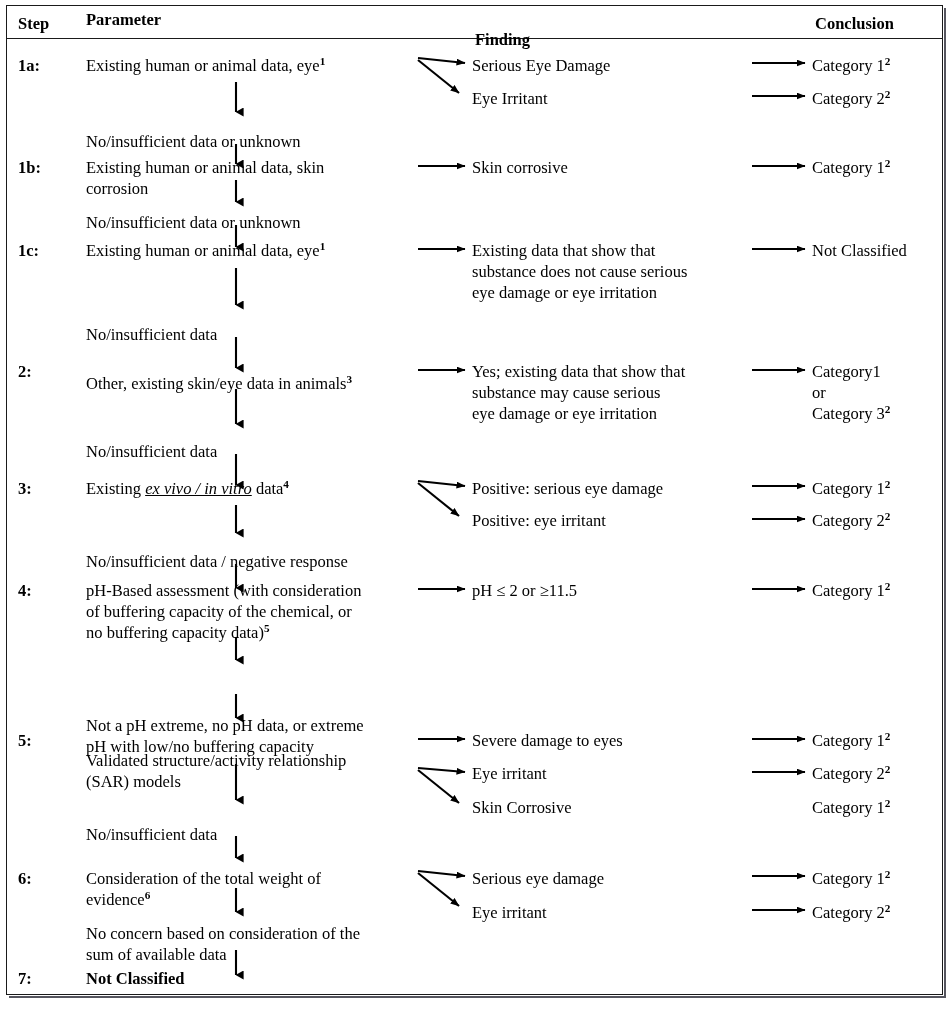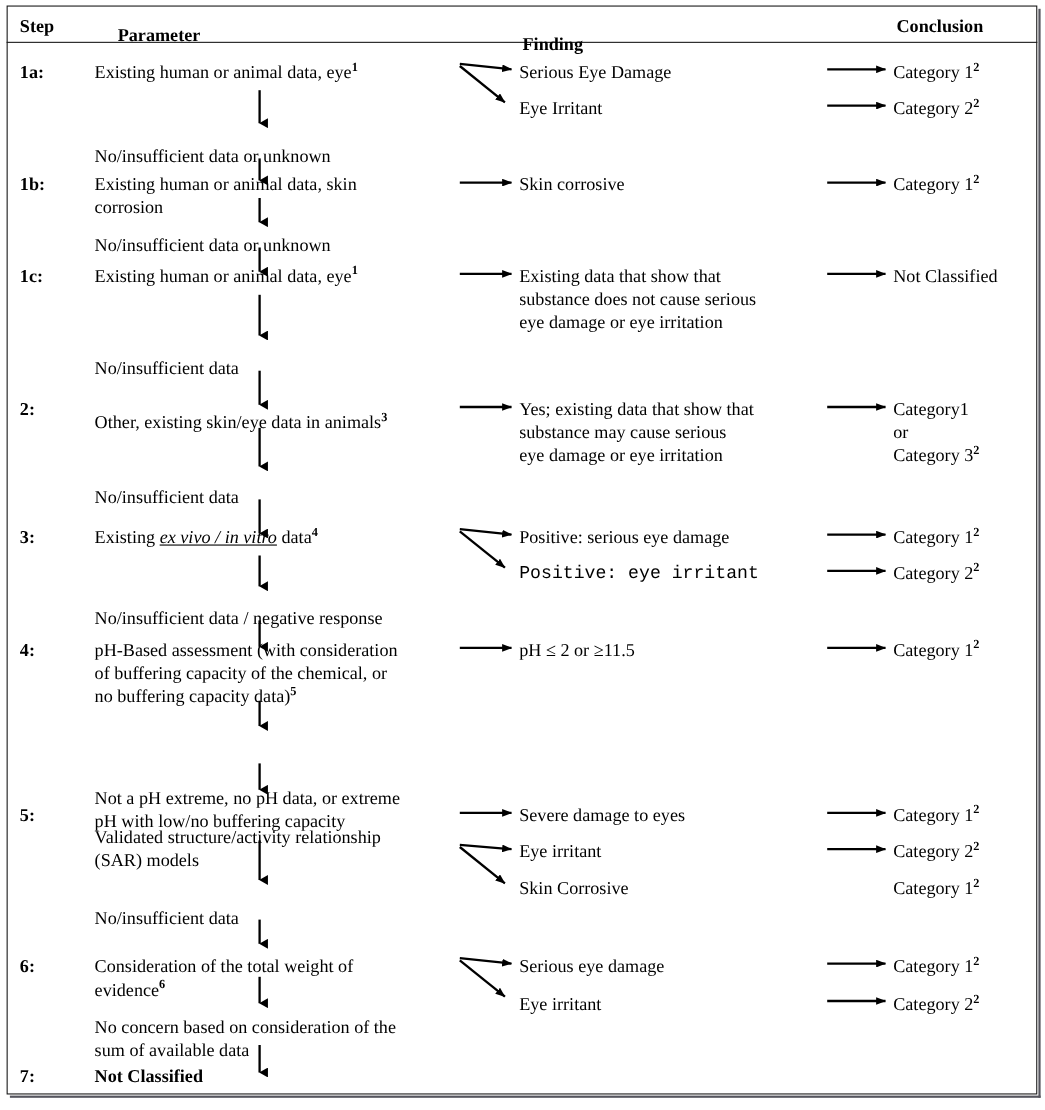--- a/index.html
+++ b/index.html
@@ -92,21 +92,21 @@
 </head>
 <body>
 
 <div id="page">
 
   <div class="frame"></div>
   <div class="frame-shadow"></div>
   <div class="header-rule"></div>
 
   <div class="hdr" style="left:18px;  top:16px;">Step</div>
-  <div class="hdr" style="left:86px;  top:24px;margin-left:21px;">Parameter</div>
+  <div class="hdr" style="left:86px;  top:12px;">Parameter</div>
   <div class="hdr" style="left:475px; top:32px;">Finding</div>
   <div class="hdr" style="left:815px; top:16px;">Conclusion</div>
 
   <div class="cell step" style="left:18px; top:55px;">1a:</div>
   <div class="cell" style="left:86px; top:55px;"><span>Existing human or animal data, eye</span><sup>1</sup></div>
   <div class="cell" style="left:86px; top:131px;">No/insufficient data or unknown</div>
   <div class="cell" style="left:472px; top:55px;">Serious Eye Damage</div>
   <div class="cell" style="left:472px; top:88px;">Eye Irritant</div>
   <div class="cell" style="left:812px; top:55px;"><span>Category 1</span><sup>2</sup></div>
   <div class="cell" style="left:812px; top:88px;"><span>Category 2</span><sup>2</sup></div>
@@ -133,21 +133,21 @@
 substance may cause serious
 eye damage or eye irritation</div>
   <div class="cell" style="left:812px; top:361px;"><span>Category1
 or
 Category 3</span><sup>2</sup></div>
 
   <div class="cell step" style="left:18px; top:478px;">3:</div>
   <div class="cell" style="left:86px; top:478px;">Existing <span class="ital-ul">ex vivo / in vitro</span> data<sup>4</sup></div>
   <div class="cell" style="left:472px; top:478px;">Positive: serious eye damage</div>
   <div class="cell" style="left:86px; top:551px;">No/insufficient data / negative response</div>
-  <div class="cell" style="left:472px; top:510px;font-family:Liberation Mono, monospace;">Positive: eye irritant</div>
+  <div class="cell" style="left:472px; top:510px;">Positive: eye irritant</div>
   <div class="cell" style="left:812px; top:478px;"><span>Category 1</span><sup>2</sup></div>
   <div class="cell" style="left:812px; top:510px;"><span>Category 2</span><sup>2</sup></div>
 
   <div class="cell step" style="left:18px; top:580px;">4:</div>
   <div class="cell" style="left:86px; top:580px;"><span>pH-Based assessment (with consideration
 of buffering capacity of the chemical, or
 no buffering capacity data)</span><sup>5</sup></div>
   <div class="cell" style="left:86px; top:667px;margin-top:48px;">Not a pH extreme, no pH data, or extreme
 pH with low/no buffering capacity</div>
   <div class="cell" style="left:472px; top:580px;">pH ≤ 2 or ≥11.5</div>

